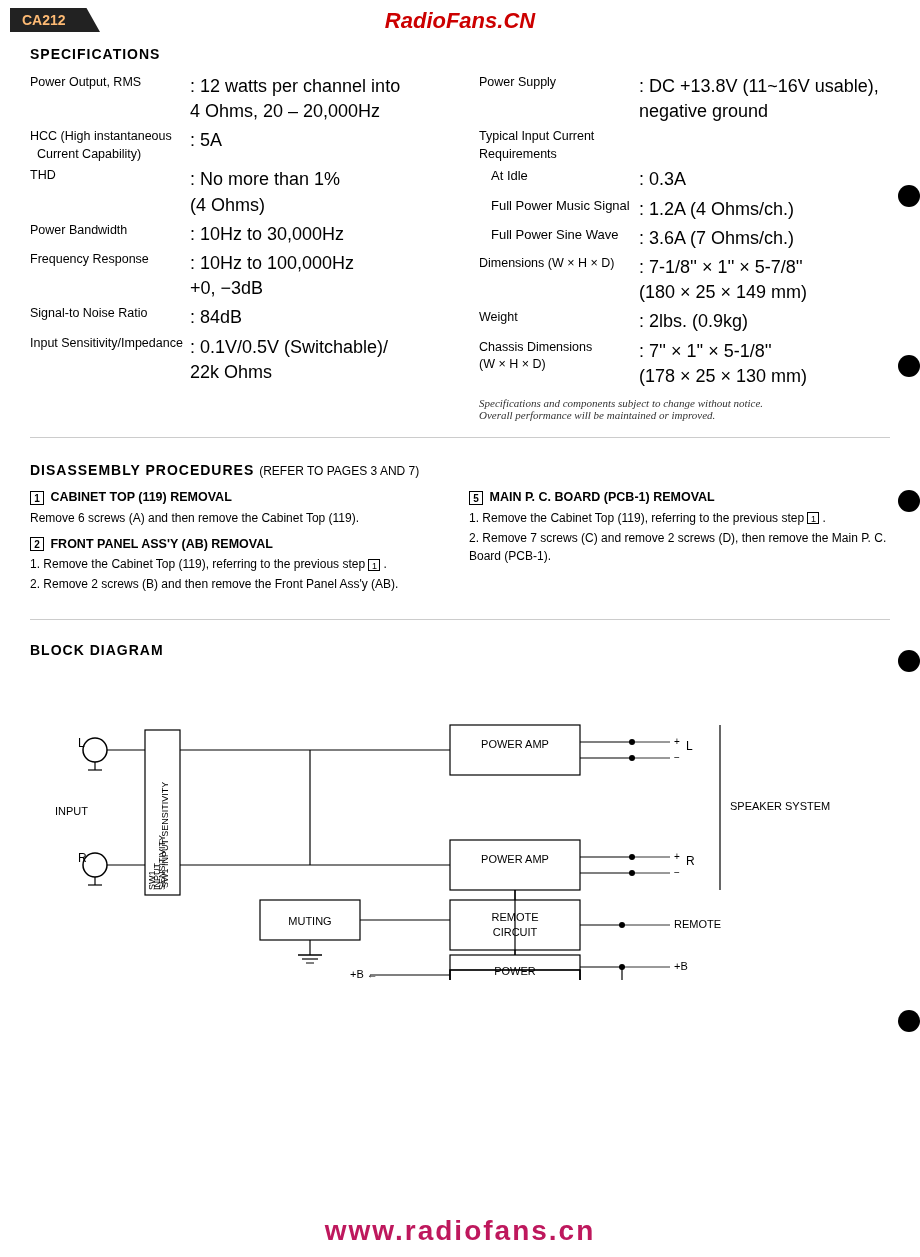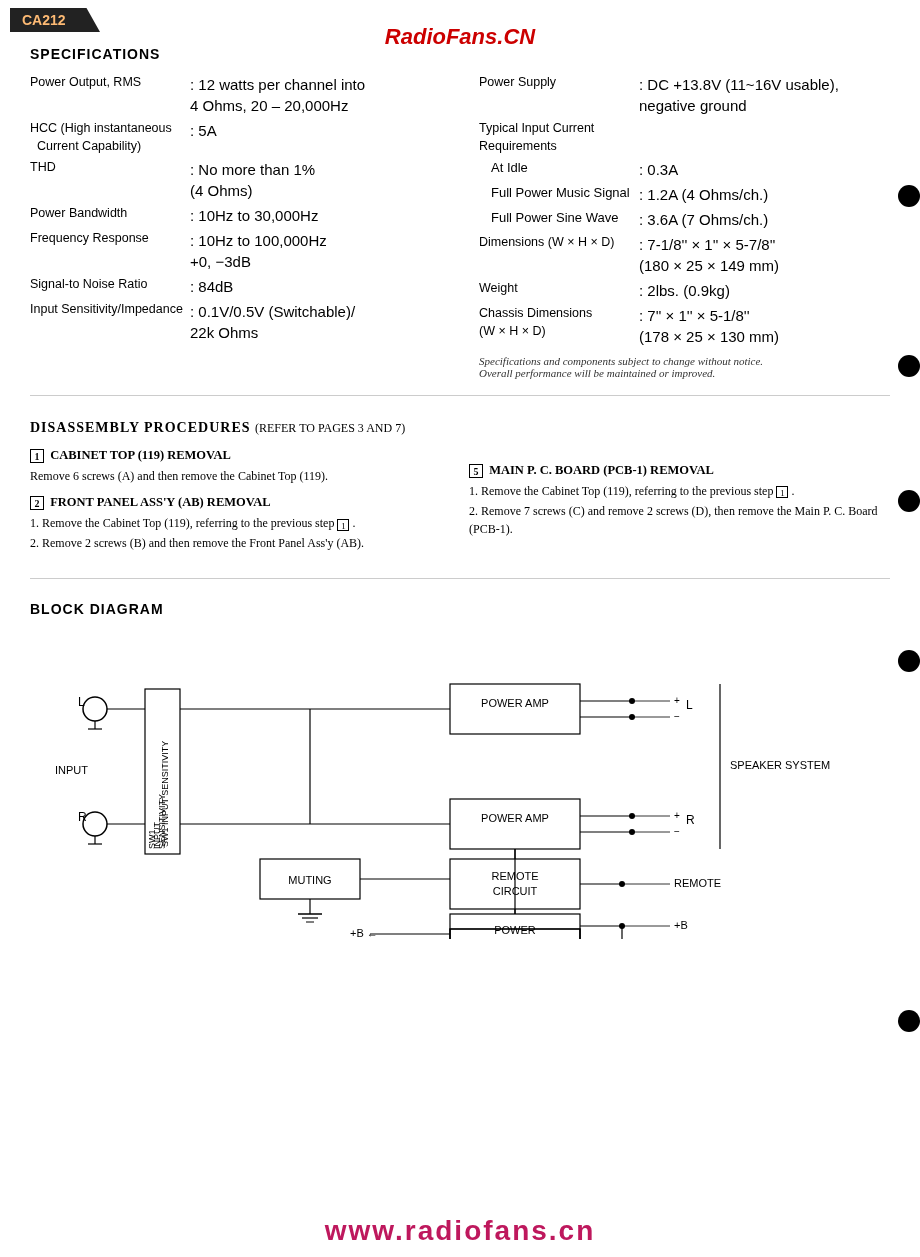--- a/index.html
+++ b/index.html
@@ -32,21 +32,21 @@
       min-width: 90px;
     }
     .site-title {
       position: absolute;
       left: 50%;
       transform: translateX(-50%);
       font-size: 22px;
       font-style: italic;
       color: #c00;
       font-weight: bold;
-      top: 24px;
+      top: 8px;
     }
 
     
     .circle-marker {
       position: absolute;
       right: 0;
       width: 22px;
       height: 22px;
       background: #000;
       border-radius: 50%;
@@ -89,21 +89,21 @@
     .spec-label {
       min-width: 160px;
       font-size: 12.5px;
     }
     .spec-label-indent {
       min-width: 160px;
       padding-left: 12px;
       font-size: 13px;
     }
     .spec-value {
-      font-size: 15px;
+      font-size: 18px;
     }
     .spec-value::before {
       content: ': ';
     }
     .spec-note {
       font-size: 11px;
       margin-top: 8px;
       color: #333;
       font-style: italic;
       font-family: Liberation Serif, serif;
@@ -113,21 +113,20 @@
     .divider {
       border: none;
       border-top: 1px solid #ccc;
       margin: 6px 30px;
     }
 
     
     .disassembly-container {
       display: flex;
       gap: 18px;
-      align-items: center;
     }
     .disassembly-col {
       flex: 1;
     }
     .step-title {
       font-weight: bold;
       font-size: 12.5px;
       margin-bottom: 4px;
     }
     .step-num {
@@ -263,21 +262,21 @@
       <div class="spec-note">
         Specifications and components subject to change without notice.<br>
         Overall performance will be maintained or improved.
       </div>
     </div>
   </div>
 </div>
 
 <hr class="divider">
 
-<div class="section" style="padding-top:18px;font-family:Liberation Serif, serif;">
+<div class="section" style="padding-top:18px;">
   <div class="section-title">
     <span>DISASSEMBLY PROCEDURES</span>
     <span class="section-title-small">(REFER TO PAGES 3 AND 7)</span>
   </div>
 
   <div class="disassembly-container">
 
     <div class="disassembly-col">
 
       <div class="step-title">

